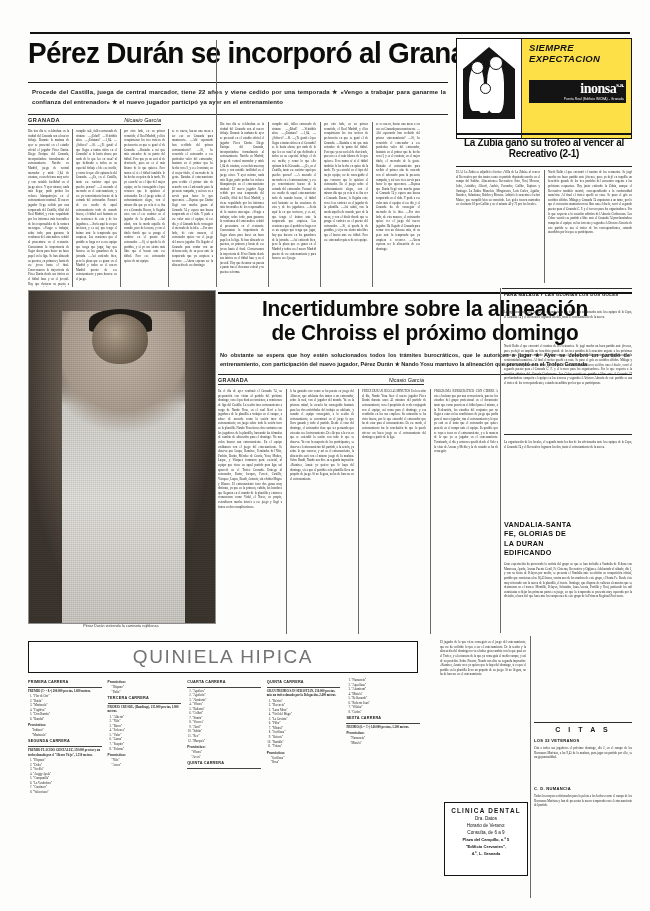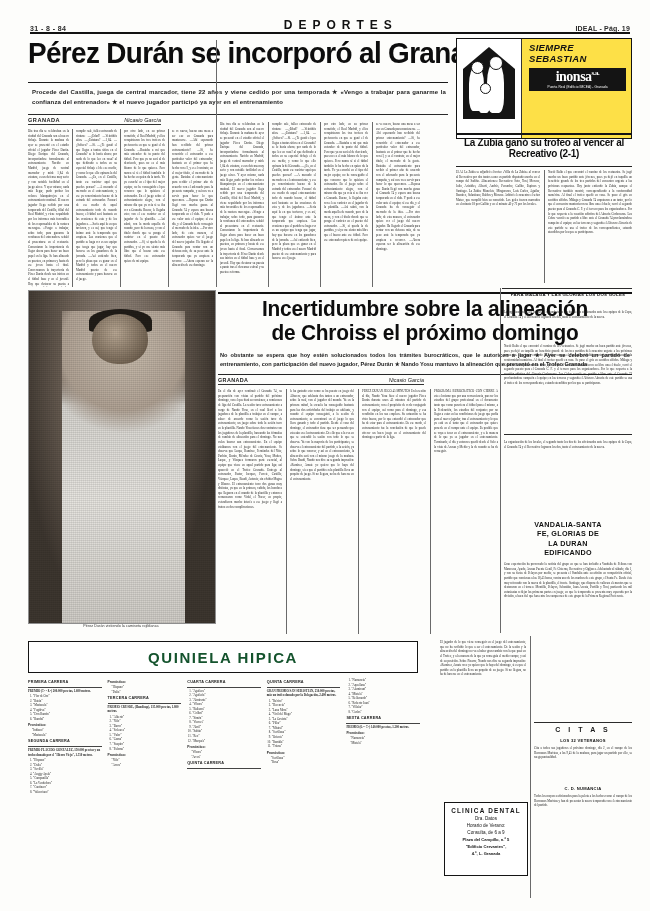--- a/index.html
+++ b/index.html
@@ -212,24 +212,24 @@
   .ad-inonsa .slogan {
     font-family: "Liberation Sans", sans-serif;
     font-style: italic;
     font-weight: bold;
     font-size: 9.5px;
     line-height: 1.12;
     letter-spacing: 0.3px;
     color: #131313;
   }
   .ad-inonsa .logo-box {
-    margin-top: 4px;
+    margin-top: 16px;
     background: #141414;
     color: #fff;
-    text-align: center;
+    text-align: right;
     padding: 2px 2px 1.5px 2px;
   }
   .ad-inonsa .logo-box .brand {
     font-family: "Liberation Serif", serif;
     font-weight: bold;
     font-size: 14px;
     letter-spacing: -0.5px;
     line-height: 1;
   }
   .ad-inonsa .logo-box .brand sup { font-size: 7px; }
@@ -302,24 +302,24 @@
   
   .quiniela-box {
     position: absolute; left: 28px; top: 641px; width: 390px; height: 32px;
     border: 1.6px solid #141414;
     box-sizing: border-box;
     display: flex; align-items: center; justify-content: center;
     background: #fff;
   }
   .quiniela-box .title {
     font-family: "Liberation Sans", sans-serif;
-    font-weight: bold;
-    font-size: 15px;
+    font-weight: normal;
+    font-size: 19px;
     letter-spacing: 1.6px;
-    color: #14532d;
+    color: #737373;
   }
   .race-grid {
     position: absolute; left: 28px; top: 678px; width: 392px; height: 225px;
     display: grid;
     grid-template-columns: repeat(5, 1fr);
     column-gap: 6px;
     font-size: 3.0px;
     line-height: 1.52;
     color: #262626;
   }
@@ -338,21 +338,21 @@
   .race-grid .pron {
     font-family: "Liberation Sans", sans-serif;
     font-weight: bold; font-size: 3.3px; margin-top: 2px;
   }
   .race-grid .pron-list { margin-left: 4px; }
 
   
   .rail-head {
     font-family: "Liberation Sans", sans-serif;
     font-weight: bold;
-    text-align: center;
+    text-align: left;
     letter-spacing: 0.3px;
     color: #111;
   }
   .citas-head {
     position: absolute; left: 534px; top: 726px; width: 98px;
     font-family: "Liberation Sans", sans-serif;
     font-weight: bold; font-size: 7px; letter-spacing: 3px; text-align: center;
   }
 
   
@@ -372,25 +372,20 @@
 
   
   .vrule { position: absolute; width: 0.6px; background: #6a6a6a; }
   .hrule { position: absolute; height: 0.7px; background: #2b2b2b; }
 </style>
 </head>
 <body>
 
 <div class="page">
 
-  <div class="masthead">
-    <span class="date">31 - 8 - 84</span>
-    <span class="section">DEPORTES</span>
-    <span class="folio">IDEAL - Pág. 19</span>
-  </div>
   <div class="rule-main"></div>
 
   <div class="lead-head">
     <h1>Pérez Durán se incorporó al Granada</h1>
   </div>
   <div class="lead-rule"></div>
   <div class="lead-sub">Procede del Castilla, juega de central marcador, tiene 22 años y viene cedido por una temporada ★ «Vengo a trabajar para ganarme la confianza del entrenador» ★ el nuevo jugador participó ya ayer en el entrenamiento</div>
   <div class="rule-thin-a"></div>
 
   <div class="byline-row">
@@ -531,21 +526,21 @@
       <div class="p1"></div>
         <div class="p2"></div>
         <div class="p3"></div>
       <div class="h1c"></div>
         <div class="h2c"></div>
         <div class="h3c"></div>
     </div>
     <div class="right">
       <div class="slogan">
         <div>SIEMPRE</div>
-        <div>SEBASTIAN</div>
+        <div>EXPECTACION</div>
       </div>
       <div class="logo-box">
         <div class="brand"><span>inonsa</span><sup>s.a.</sup></div>
         <div class="addr">Puerta Real (Edificio IMCEA) - Granada</div>
       </div>
     </div>
   </div>
 
   <div class="zubia-rule-top"></div>
   <div class="zubia-head">

